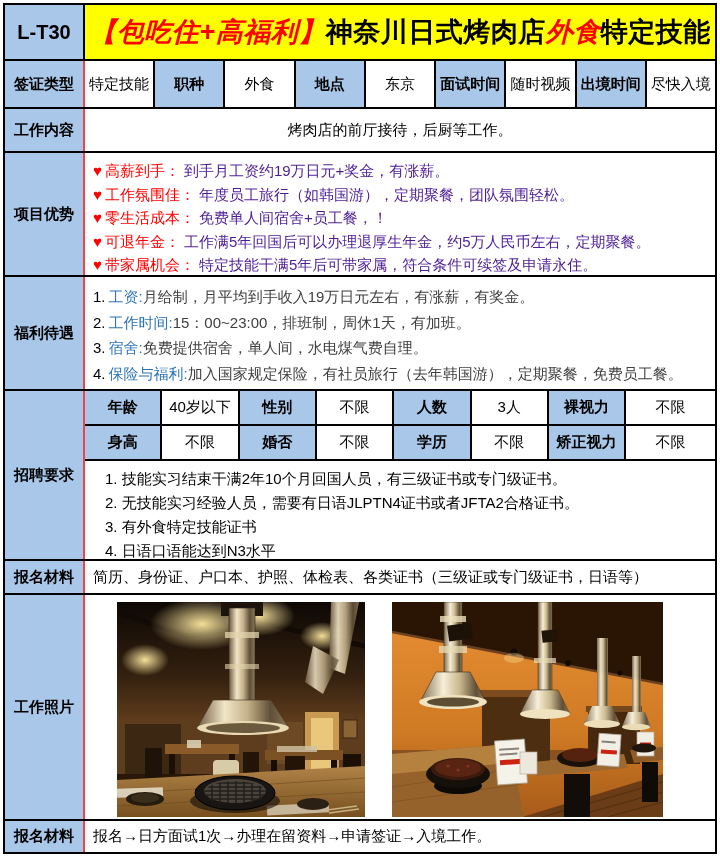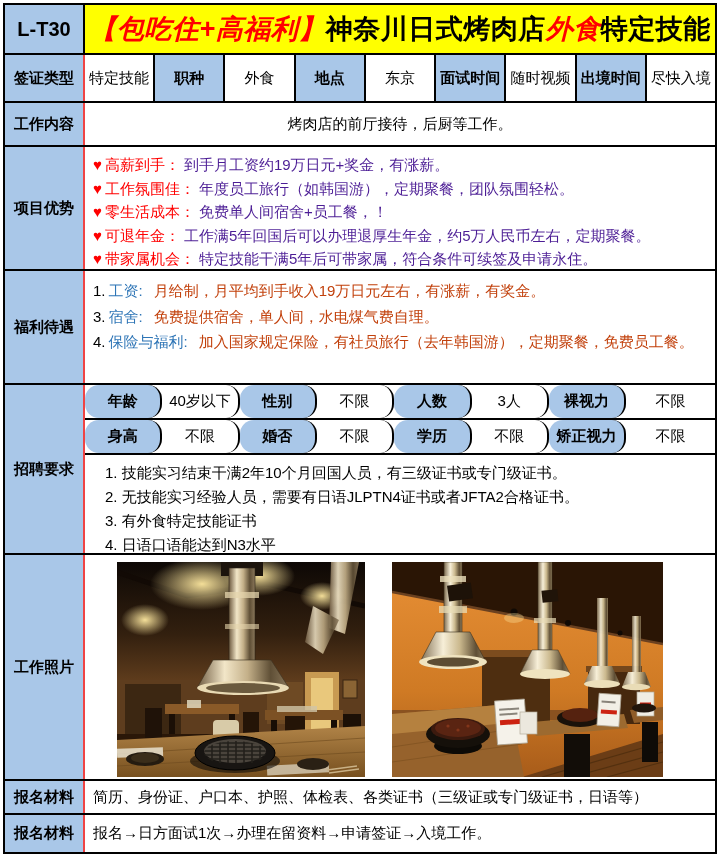--- a/index.html
+++ b/index.html
@@ -21,21 +21,21 @@
     flex:0 0 80px; width:80px;
     background:#A9C7E8;
     border-right:2px solid #ef4444;
     display:flex; align-items:center; justify-content:center;
     font-weight:bold; font-size:15px; color:#000;
     text-align:center;
   }
   .content-cell { flex:1 1 auto; background:#fff; min-width:0; }
 
   
-  .r-title { height:50px; }
+  .r-title { height:56px; }
   .code-cell {
     flex:0 0 80px; background:#A9C7E8; border-right:2px solid #000;
     display:flex; align-items:center; justify-content:center;
     font-weight:bold; font-size:20px;
   }
   .title-cell {
     flex:1; background:#FFFF00;
     display:flex; align-items:center; justify-content:center;
     font-weight:bold; font-size:27px; letter-spacing:0.5px;
     white-space:nowrap;
@@ -64,30 +64,30 @@
   .adv-line { font-size:15px; line-height:23.5px; white-space:nowrap; }
   .adv-line .heart { color:#FF0000; margin-right:3px; }
   .adv-line .adv-label { color:#FF0000; }
   .adv-line .adv-text { color:#4c1d95; margin-left:4px; }
 
   .r-welf { height:114px; }
   .welf-list { padding:7px 4px 0 8px; }
   .welf-line { font-size:15px; line-height:25.5px; white-space:nowrap; }
   .welf-line .w-num { color:#000; margin-right:3px; }
   .welf-line .w-label { color:#2E75B6; }
-  .welf-line .w-text { color:#c2410c; margin-left:11px; }
+  .welf-line .w-text { color:#404040; margin-left:0; }
 
   
   .r-req { height:170px; }
   .req-content { display:flex; flex-direction:column; }
   .mini-table { display:flex; flex-direction:column; flex:0 0 70px; }
   .mini-row { display:flex; flex:1; border-bottom:2px solid #000; }
   .mini-cell {
     flex:1; display:flex; align-items:center; justify-content:center;
-    font-size:15px; border-right:2px solid #000; white-space:nowrap;border-radius:14px;
+    font-size:15px; border-right:2px solid #000; white-space:nowrap;
   }
   .mini-cell:last-child { border-right:none; flex:1.18; }
   .mini-cell.hdr { background:#A9C7E8; font-weight:bold; }
   .req-list { padding:6px 4px 0 8px;margin-left:12px; }
   .req-line { font-size:15px; line-height:24px; white-space:nowrap; }
 
   
   .r-photos { height:226px; }
   .photos-wrap { display:flex; align-items:center; padding:4px 0 0 32px; gap:27px; }
   .photo { flex:0 0 auto; display:block; }
@@ -143,20 +143,21 @@
         <div class="adv-line"><span class="heart">♥</span><span class="adv-label">零生活成本：</span><span class="adv-text">免费单人间宿舍+员工餐，！</span></div>
         <div class="adv-line"><span class="heart">♥</span><span class="adv-label">可退年金：</span><span class="adv-text">工作满5年回国后可以办理退厚生年金，约5万人民币左右，定期聚餐。</span></div>
         <div class="adv-line"><span class="heart">♥</span><span class="adv-label">带家属机会：</span><span class="adv-text">特定技能干满5年后可带家属，符合条件可续签及申请永住。</span></div>
       </div>
     </div>
 
     <div class="row r-welf">
       <div class="label-cell">福利待遇</div>
       <div class="content-cell welf-list">
         <div class="welf-line"><span class="w-num">1.</span><span class="w-label">工资:</span><span class="w-text">月给制，月平均到手收入19万日元左右，有涨薪，有奖金。</span></div>
+        <div class="welf-line"><span class="w-num">2.</span><span class="w-label">工作时间:</span><span class="w-text">15：00~23:00，排班制，周休1天，有加班。</span></div>
         <div class="welf-line"><span class="w-num">3.</span><span class="w-label">宿舍:</span><span class="w-text">免费提供宿舍，单人间，水电煤气费自理。</span></div>
         <div class="welf-line"><span class="w-num">4.</span><span class="w-label">保险与福利:</span><span class="w-text">加入国家规定保险，有社员旅行（去年韩国游），定期聚餐，免费员工餐。</span></div>
       </div>
     </div>
 
     <div class="row r-req">
       <div class="label-cell">招聘要求</div>
       <div class="content-cell req-content">
         <div class="mini-table">
           <div class="mini-row">
@@ -180,20 +181,25 @@
             <div class="mini-cell">不限</div>
           </div>
         </div>
         <div class="req-list">
           <div class="req-line">1. 技能实习结束干满2年10个月回国人员，有三级证书或专门级证书。</div>
           <div class="req-line">2. 无技能实习经验人员，需要有日语JLPTN4证书或者JFTA2合格证书。</div>
           <div class="req-line">3. 有外食特定技能证书</div>
           <div class="req-line">4. 日语口语能达到N3水平</div>
         </div>
       </div>
+    </div>
+
+    <div class="row r-mat">
+      <div class="label-cell">报名材料</div>
+      <div class="content-cell left-text">简历、身份证、户口本、护照、体检表、各类证书（三级证或专门级证书，日语等）</div>
     </div>
 
     <div class="row r-photos">
       <div class="label-cell">工作照片</div>
       <div class="content-cell photos-wrap">
 
         <div class="photo">
           <svg width="248" height="215" viewBox="0 0 248 215">
             <defs>
               <linearGradient id="lp-sky" x1="0" y1="0" x2="0" y2="1">
@@ -346,24 +352,19 @@
             <rect x="104" y="138" width="30" height="44" fill="#f5f2ea" stroke="#a8a090" stroke-width="0.8" transform="rotate(-4 119 160)"></rect>
             <path d="M108,160 h22" stroke="#cc2211" stroke-width="5" transform="rotate(-4 119 160)"></path>
             <path d="M108,147 h20 M108,152 h18" stroke="#8a857b" stroke-width="2" transform="rotate(-4 119 160)"></path>
             <rect x="128" y="150" width="17" height="22" fill="#ece8de" stroke="#b5ad9c" stroke-width="0.7"></rect>
           </svg>
         </div>
 
       </div>
     </div>
 
-    <div class="row r-mat">
-      <div class="label-cell">报名材料</div>
-      <div class="content-cell left-text">简历、身份证、户口本、护照、体检表、各类证书（三级证或专门级证书，日语等）</div>
-    </div>
-
     <div class="row r-proc">
       <div class="label-cell">报名材料</div>
       <div class="content-cell left-text">报名→日方面试1次→办理在留资料→申请签证→入境工作。</div>
     </div>
 
   </div>
 </div>
 
 </body></html>

